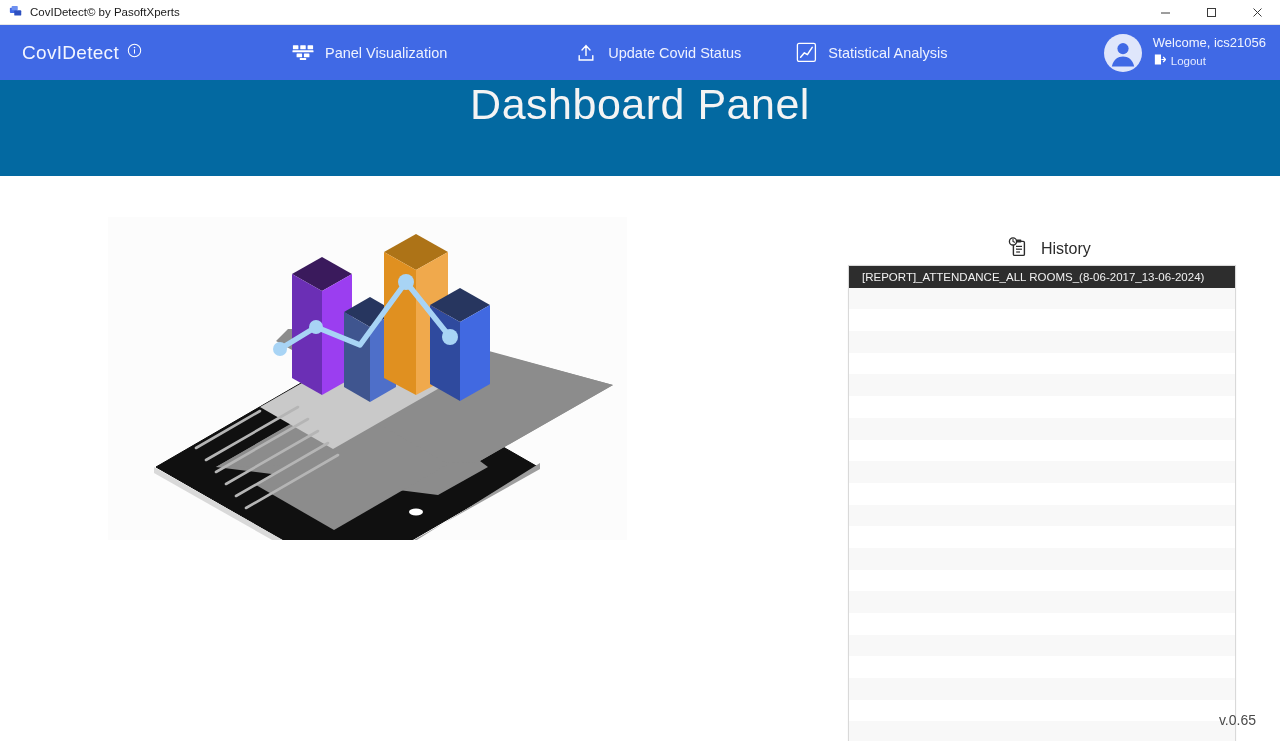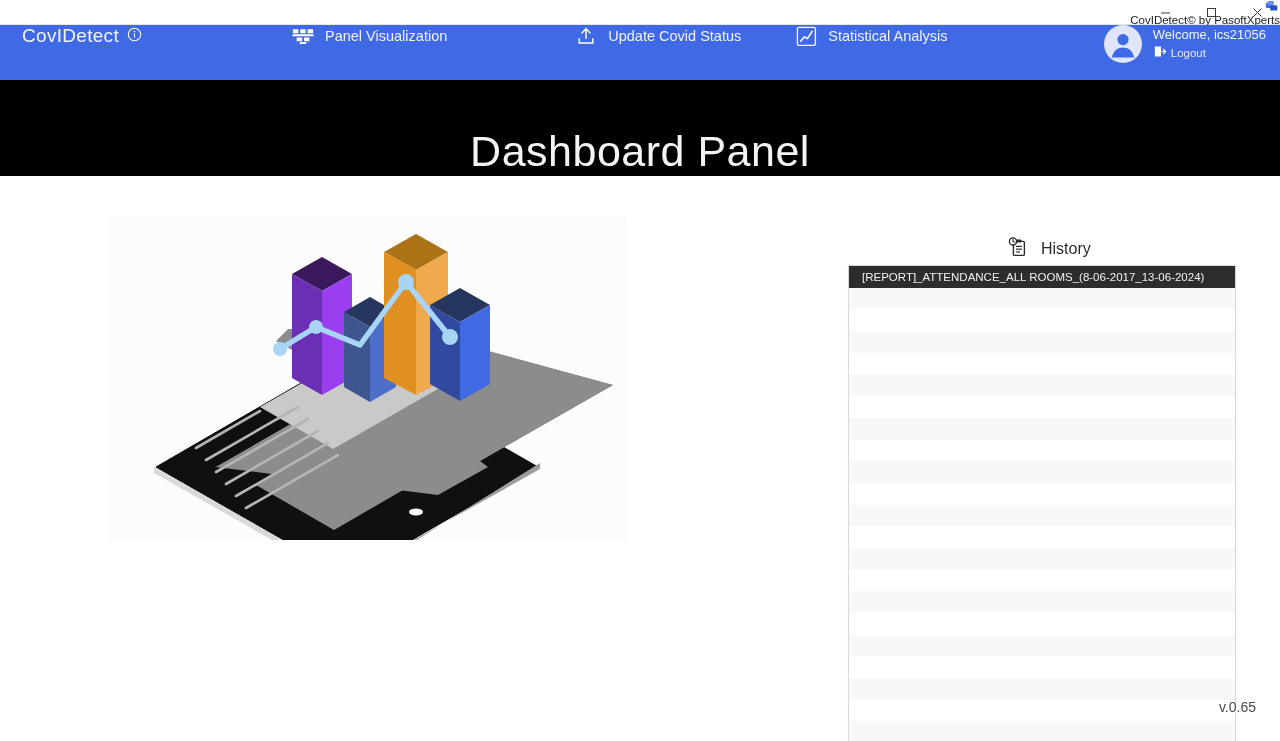--- a/index.html
+++ b/index.html
@@ -8,45 +8,44 @@
     overflow: hidden;
     background: #ffffff;
     font-family: "Liberation Sans", sans-serif;
   }
 
   
   .titlebar {
     height: 25px;
     background: #ffffff;
     display: flex;
-    align-items: flex-end;
+    align-items: center;
     border-bottom: 1px solid #e6e6e6;
     position: relative;
-    flex-direction: column;
   }
   .tb-icon { margin-left: 8px; width: 16px; height: 16px; display: flex; align-items: center; justify-content: center; }
   .tb-title {
     font-size: 11.5px;
     color: #1b1b1b;
     margin-left: 6px;
     white-space: nowrap;
   }
   .tb-buttons { position: absolute; right: 0; top: 0; height: 25px; display: flex; }
   .tb-btn {
     width: 46px; height: 25px;
     display: flex; align-items: center; justify-content: center;
     color: #3a3a3a; font-size: 12px;
   }
 
   
   .navbar {
     height: 55px;
     background: #4069e5;
     display: flex;
-    align-items: flex-start;
+    align-items: center;
     position: relative;
     color: #ffffff;
   }
   .brand {
     display: flex; align-items: center; gap: 8px;
     margin-left: 22px;
     width: 250px;
   }
   .brand-name { font-size: 19px; font-weight: 300; letter-spacing: .3px; color: #f2f5ff; }
   .nav-items { display: flex; align-items: center; flex: 1; }
@@ -72,22 +71,22 @@
     overflow: hidden;
   }
   .user-lines { display: flex; flex-direction: column; gap: 2px; }
   .welcome { font-size: 13px; font-weight: 300; color: #f0f4ff; }
   .logout-row { display: flex; align-items: center; gap: 5px; }
   .logout-text { font-size: 11.5px; font-weight: 300; color: #e3eaff; }
 
   
   .page-header {
     height: 96px;
-    background: #000000;
-    display: flex; align-items: flex-end; justify-content: center;
+    background: #0369a1;
+    display: flex; align-items: flex-start; justify-content: center;
   }
   .page-title {
     font-size: 43px;
     font-weight: 300;
     color: #f4f4f4;
     letter-spacing: .5px;
   }
 
   
   .content { position: relative; height: 565px; background: #ffffff; }
@@ -123,21 +122,21 @@
     font-size: 11.5px;
     color: #2b2b2b;
     white-space: nowrap;
   }
   .history-row.selected { background: #2d2d2d; color: #f1f1f1; }
   .history-row.odd { background: #f8f8f8; }
   .history-row.even { background: #ffffff; }
 
   .version {
     position: absolute;
-    right: 24px; bottom: 26px;
+    right: 24px; bottom: 13px;
     font-size: 14px;
     font-weight: 300;
     color: #4a4a4a;
   }
 </style>
 </head>
 <body>
 
 <div class="titlebar">
   <span class="tb-icon">

